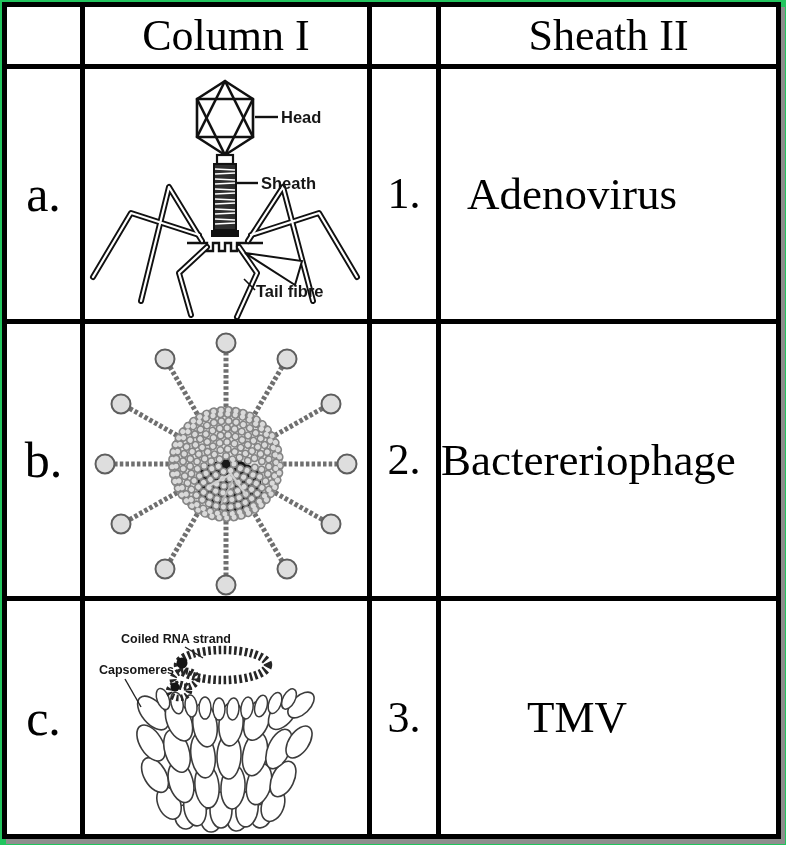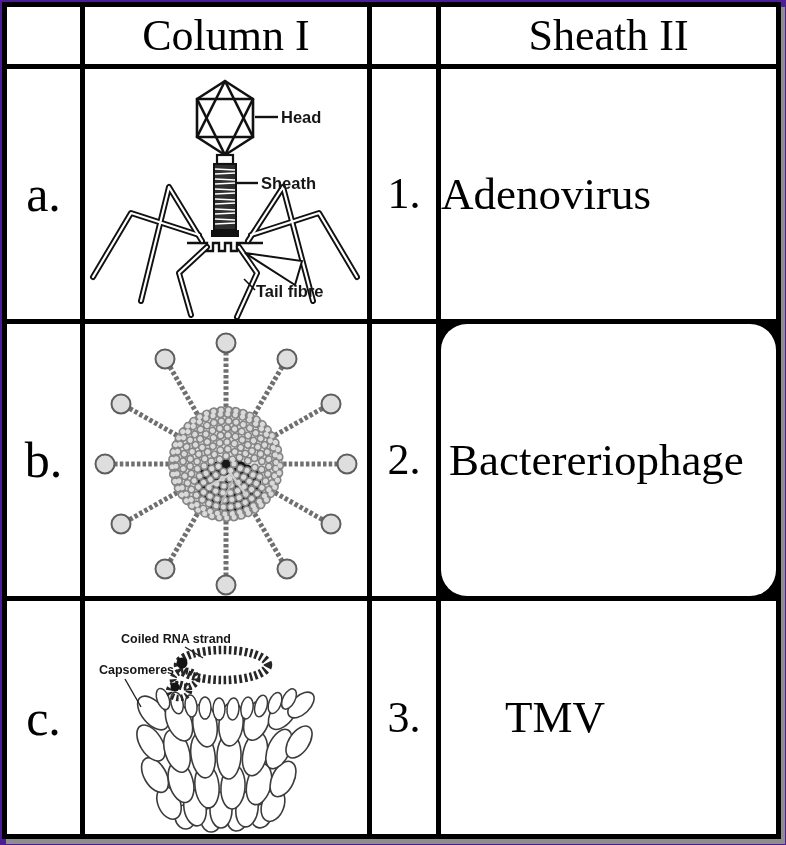--- a/index.html
+++ b/index.html
@@ -1,33 +1,33 @@
 <!DOCTYPE html>
 <html><head>
 <meta charset="utf-8">
 <style>
   html,body{margin:0;padding:0;background:#ffffff;}
-  .sheet{position:relative;width:786px;height:845px;background:#4c1d95;overflow:hidden;
+  .sheet{position:relative;width:786px;height:845px;background:#22c55e;overflow:hidden;
          font-family:"Liberation Serif", serif;color:#000;}
   .grid{position:absolute;left:2px;top:2px;width:779px;height:837px;
         background:#000;border:5px solid #000;box-sizing:border-box;
         box-shadow:4px 5px 0 #8e8e8e;
         display:grid;
         grid-template-columns:73px 282px 64px 1fr;
         grid-template-rows:57px 250px 272px 1fr;
         gap:5px;}
   .cell{background:#fff;display:flex;align-items:center;justify-content:center;
         overflow:hidden;position:relative;}
   .hdr{font-size:44px;line-height:1;}
   .letter{font-size:50px;line-height:1;}
   .num{font-size:44px;line-height:1;}
   .term{font-size:45px;line-height:1;justify-content:flex-start;}
-  .term.pad-a{}
-  .term.pad-b{padding-left:8px;border-radius:26px;}
-  .term.pad-c{padding-left:64px;}
+  .term.pad-a{padding-left:26px;}
+  .term.pad-b{}
+  .term.pad-c{padding-left:86px;}
   .diagram{width:100%;height:100%;display:block;}
   svg text{font-family:"Liberation Sans", sans-serif;font-weight:700;fill:#161616;}
   text.lab-big{font-size:16.5px;}
   text.lab-small{font-size:12.5px;}
 </style>
 </head>
 <body>
 
 <div class="sheet">
   <div class="grid">

